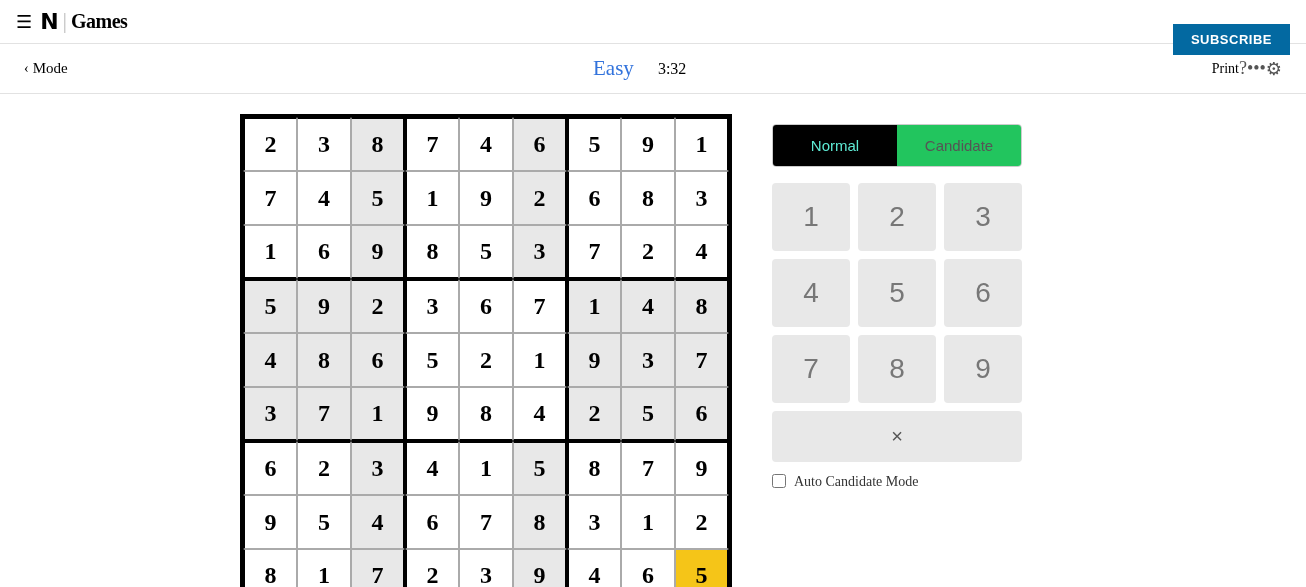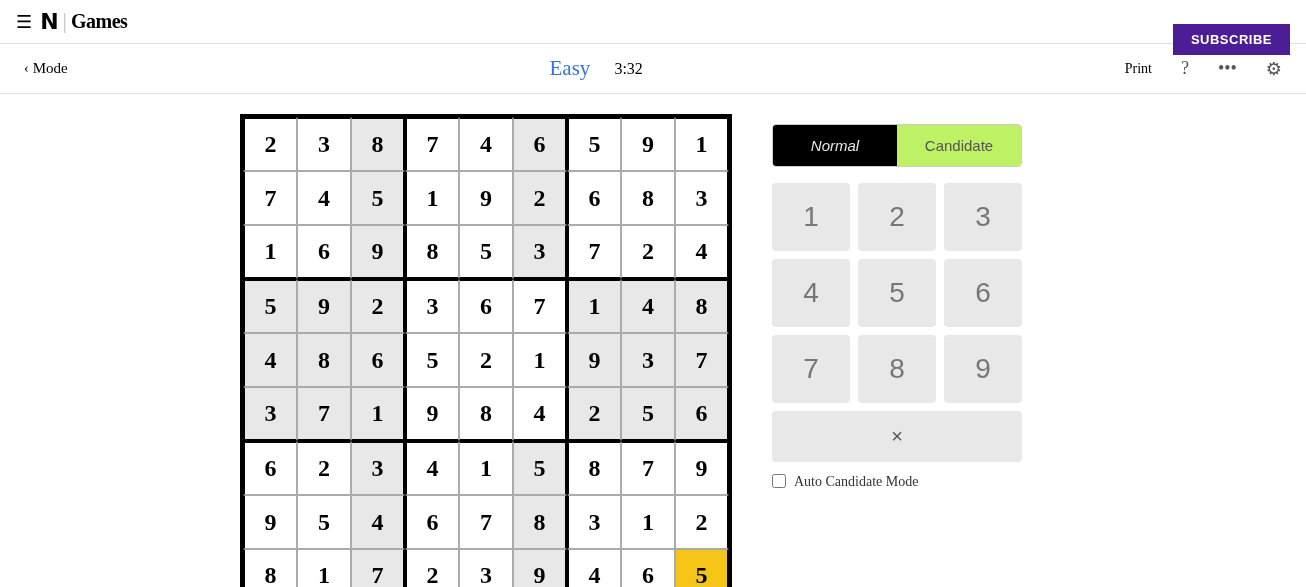--- a/index.html
+++ b/index.html
@@ -12,21 +12,21 @@
       justify-content: space-between;
       padding: 0 16px;
       height: 44px;
       border-bottom: 1px solid #e2e2e2;
     }
     .top-nav-left { display: flex; align-items: center; gap: 8px; }
     .nyt-logo { font-family: 'Times New Roman', serif; font-size: 22px; font-weight: bold; display: flex; align-items: center; gap: 4px; }
     .nyt-logo-games { font-size: 20px; font-weight: bold; letter-spacing: -0.5px; }
     .nyt-divider { font-size: 20px; color: #ccc; }
     .subscribe-btn {
-      background: #4c1d95;
+      background: #0369a1;
       color: #fff;
       border: none;
       padding: 8px 18px;
       font-size: 13px;
       font-weight: bold;
       cursor: pointer;
       letter-spacing: 0.5px;
       margin-top: 36px;
     }
     .hamburger { font-size: 18px; cursor: pointer; }
@@ -37,21 +37,21 @@
       align-items: center;
       justify-content: space-between;
       padding: 12px 24px;
       border-bottom: 1px solid #e2e2e2;
     }
     .back-btn { display: flex; align-items: center; gap: 4px; cursor: pointer; font-size: 15px; color: #000; }
     .back-chevron { font-size: 14px; }
     .game-info { display: flex; gap: 24px; align-items: center; }
     .game-difficulty { color: #3273dc; font-size: 21px; font-weight: 500; }
     .game-timer { font-size: 16px; font-weight: 400; }
-    .game-actions { display: flex; align-items: center; gap: 29px; }
+    .game-actions { display: flex; align-items: center; gap: 0; }
     .print-btn { font-size: 14px; cursor: pointer; }
     .icon-btn { font-size: 18px; cursor: pointer; color: #555; }
 
     
     .main-content {
       display: flex;
       padding: 20px 0 20px 240px;
       gap: 40px;
       align-items: flex-start;
     }
@@ -99,27 +99,26 @@
       margin-bottom: 8px;
     }
     .mode-btn {
       flex: 1;
       padding: 12px 0;
       font-size: 15px;
       font-weight: 500;
       text-align: center;
       cursor: pointer;
       border: none;
-      background: #bef264;
+      background: #22c55e;
       color: #555;
     }
     .mode-btn.active {
       background: #000;
-      color: #e5e5e5;
-      font-style: italic;
+      color: #5eead4;
     }
     .numpad-row {
       display: flex;
       gap: 8px;
     }
     .num-btn {
       flex: 1;
       height: 68px;
       font-size: 28px;
       font-weight: 300;

